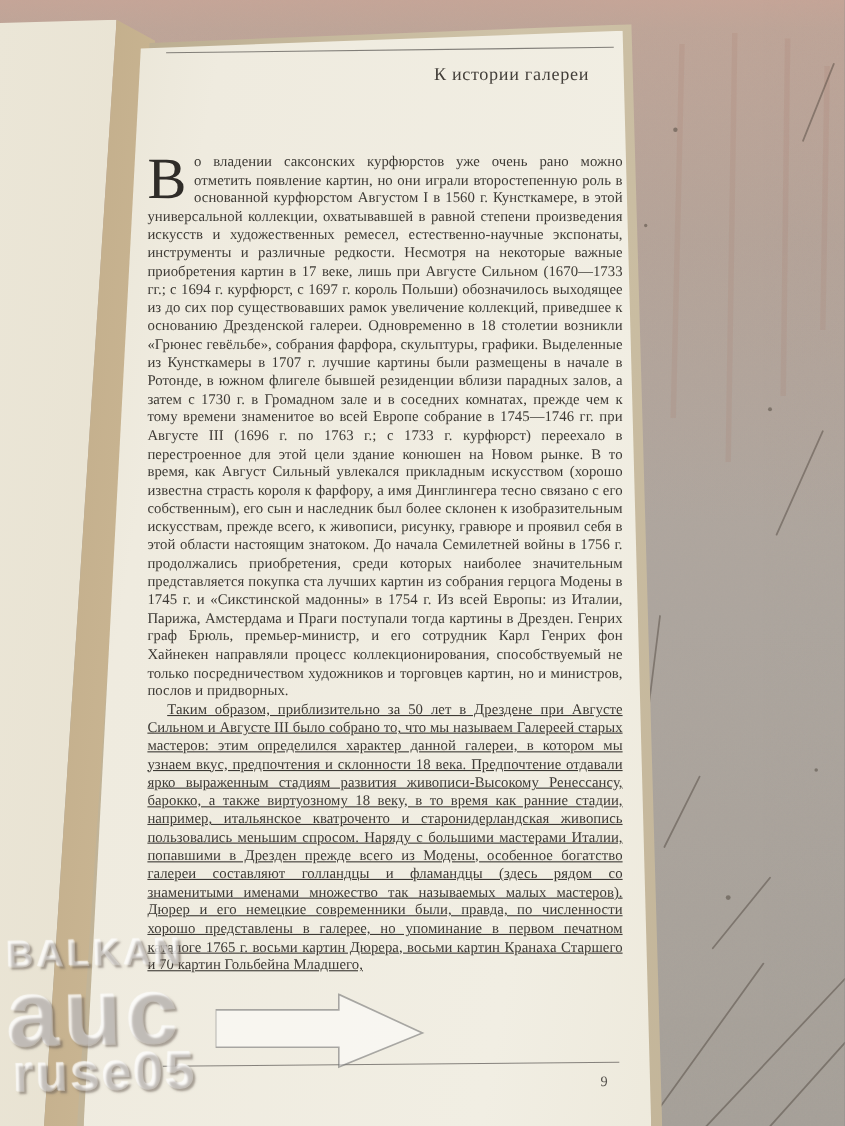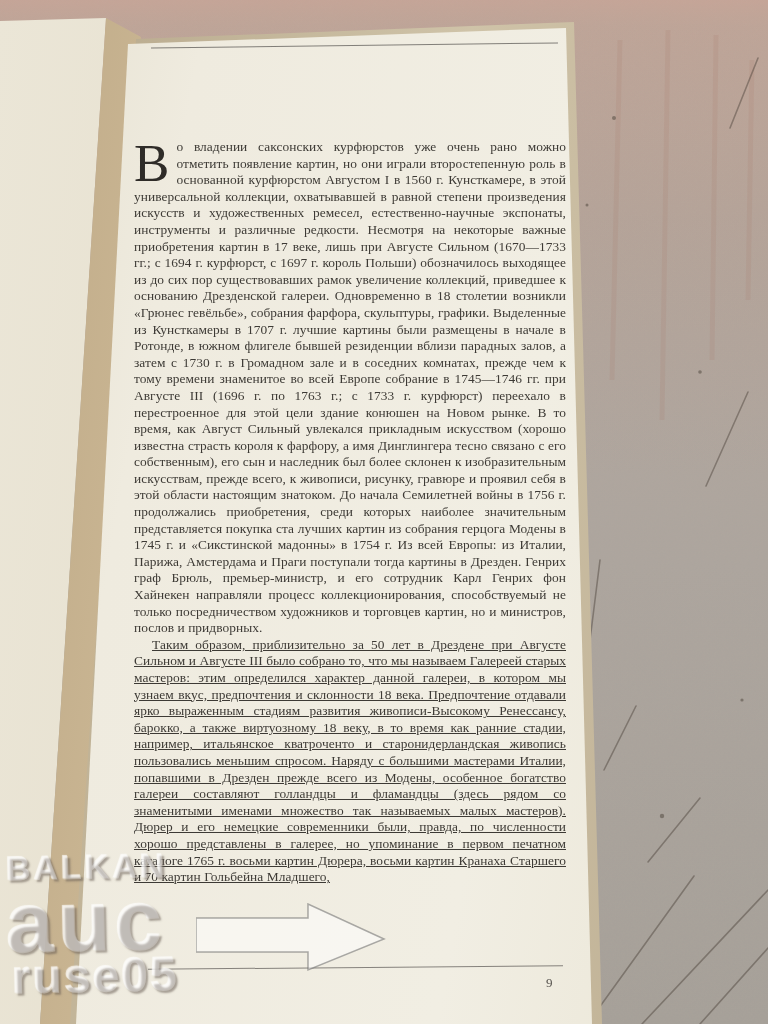--- a/index.html
+++ b/index.html
@@ -94,20 +94,21 @@
       <circle cx="742" cy="700" r="1.6"></circle>
     </g>
   </svg>
 
   <div class="left-page"></div>
   <div class="book-gutter"></div>
   <div class="page-fore-edge"></div>
   <div class="book-page"></div>
 
   <div class="header-rule"></div>
+  <div class="page-title">К истории галереи</div>
 
   <div class="body-text">
     <p><span class="drop-cap">В</span><span>о владении саксонских курфюрстов уже очень рано можно отметить появление картин, но они играли второстепенную роль в основанной курфюрстом Августом I в 1560 г. Кунсткамере, в этой универсальной коллекции, охватывавшей в равной степени произведения искусств и художественных ремесел, естественно-научные экспонаты, инструменты и различные редкости. Несмотря на некоторые важные приобретения картин в 17 веке, лишь при Августе Сильном (1670—1733 гг.; с 1694 г. курфюрст, с 1697 г. король Польши) обозначилось выходящее из до сих пор существовавших рамок увеличение коллекций, приведшее к основанию Дрезденской галереи. Одновременно в 18 столетии возникли «Грюнес гевёльбе», собрания фарфора, скульптуры, графики. Выделенные из Кунсткамеры в 1707 г. лучшие картины были размещены в начале в Ротонде, в южном флигеле бывшей резиденции вблизи парадных залов, а затем с 1730 г. в Громадном зале и в соседних комнатах, прежде чем к тому времени знаменитое во всей Европе собрание в 1745—1746 гг. при Августе III (1696 г. по 1763 г.; с 1733 г. курфюрст) переехало в перестроенное для этой цели здание конюшен на Новом рынке. В то время, как Август Сильный увлекался прикладным искусством (хорошо известна страсть короля к фарфору, а имя Динглингера тесно связано с его собственным), его сын и наследник был более склонен к изобразительным искусствам, прежде всего, к живописи, рисунку, гравюре и проявил себя в этой области настоящим знатоком. До начала Семилетней войны в 1756 г. продолжались приобретения, среди которых наиболее значительным представляется покупка ста лучших картин из собрания герцога Модены в 1745 г. и «Сикстинской мадонны» в 1754 г. Из всей Европы: из Италии, Парижа, Амстердама и Праги поступали тогда картины в Дрезден. Генрих граф Брюль, премьер-министр, и его сотрудник Карл Генрих фон Хайнекен направляли процесс коллекционирования, способствуемый не только посредничеством художников и торговцев картин, но и министров, послов и придворных.</span></p>
     <p class="indent"><span>Таким образом, приблизительно за 50 лет в Дрездене при Августе Сильном и Августе III было собрано то, что мы называем Галереей старых мастеров: этим определился характер данной галереи, в котором мы узнаем вкус, предпочтения и склонности 18 века. Предпочтение отдавали ярко выраженным стадиям развития живописи-Высокому Ренессансу, барокко, а также виртуозному 18 веку, в то время как ранние стадии, например, итальянское кватроченто и старонидерландская живопись пользовались меньшим спросом. Наряду с большими мастерами Италии, попавшими в Дрезден прежде всего из Модены, особенное богатство галереи составляют голландцы и фламандцы (здесь рядом со знаменитыми именами множество так называемых малых мастеров). Дюрер и его немецкие современники были, правда, по численности хорошо представлены в галерее, но упоминание в первом печатном каталоге 1765 г. восьми картин Дюрера, восьми картин Кранаха Старшего и 70 картин Гольбейна Младшего,</span></p>
   </div>
 
   <div class="footer-rule"></div>
   <div class="page-number">9</div>
 
   <svg class="arrow-overlay" width="192" height="70">

